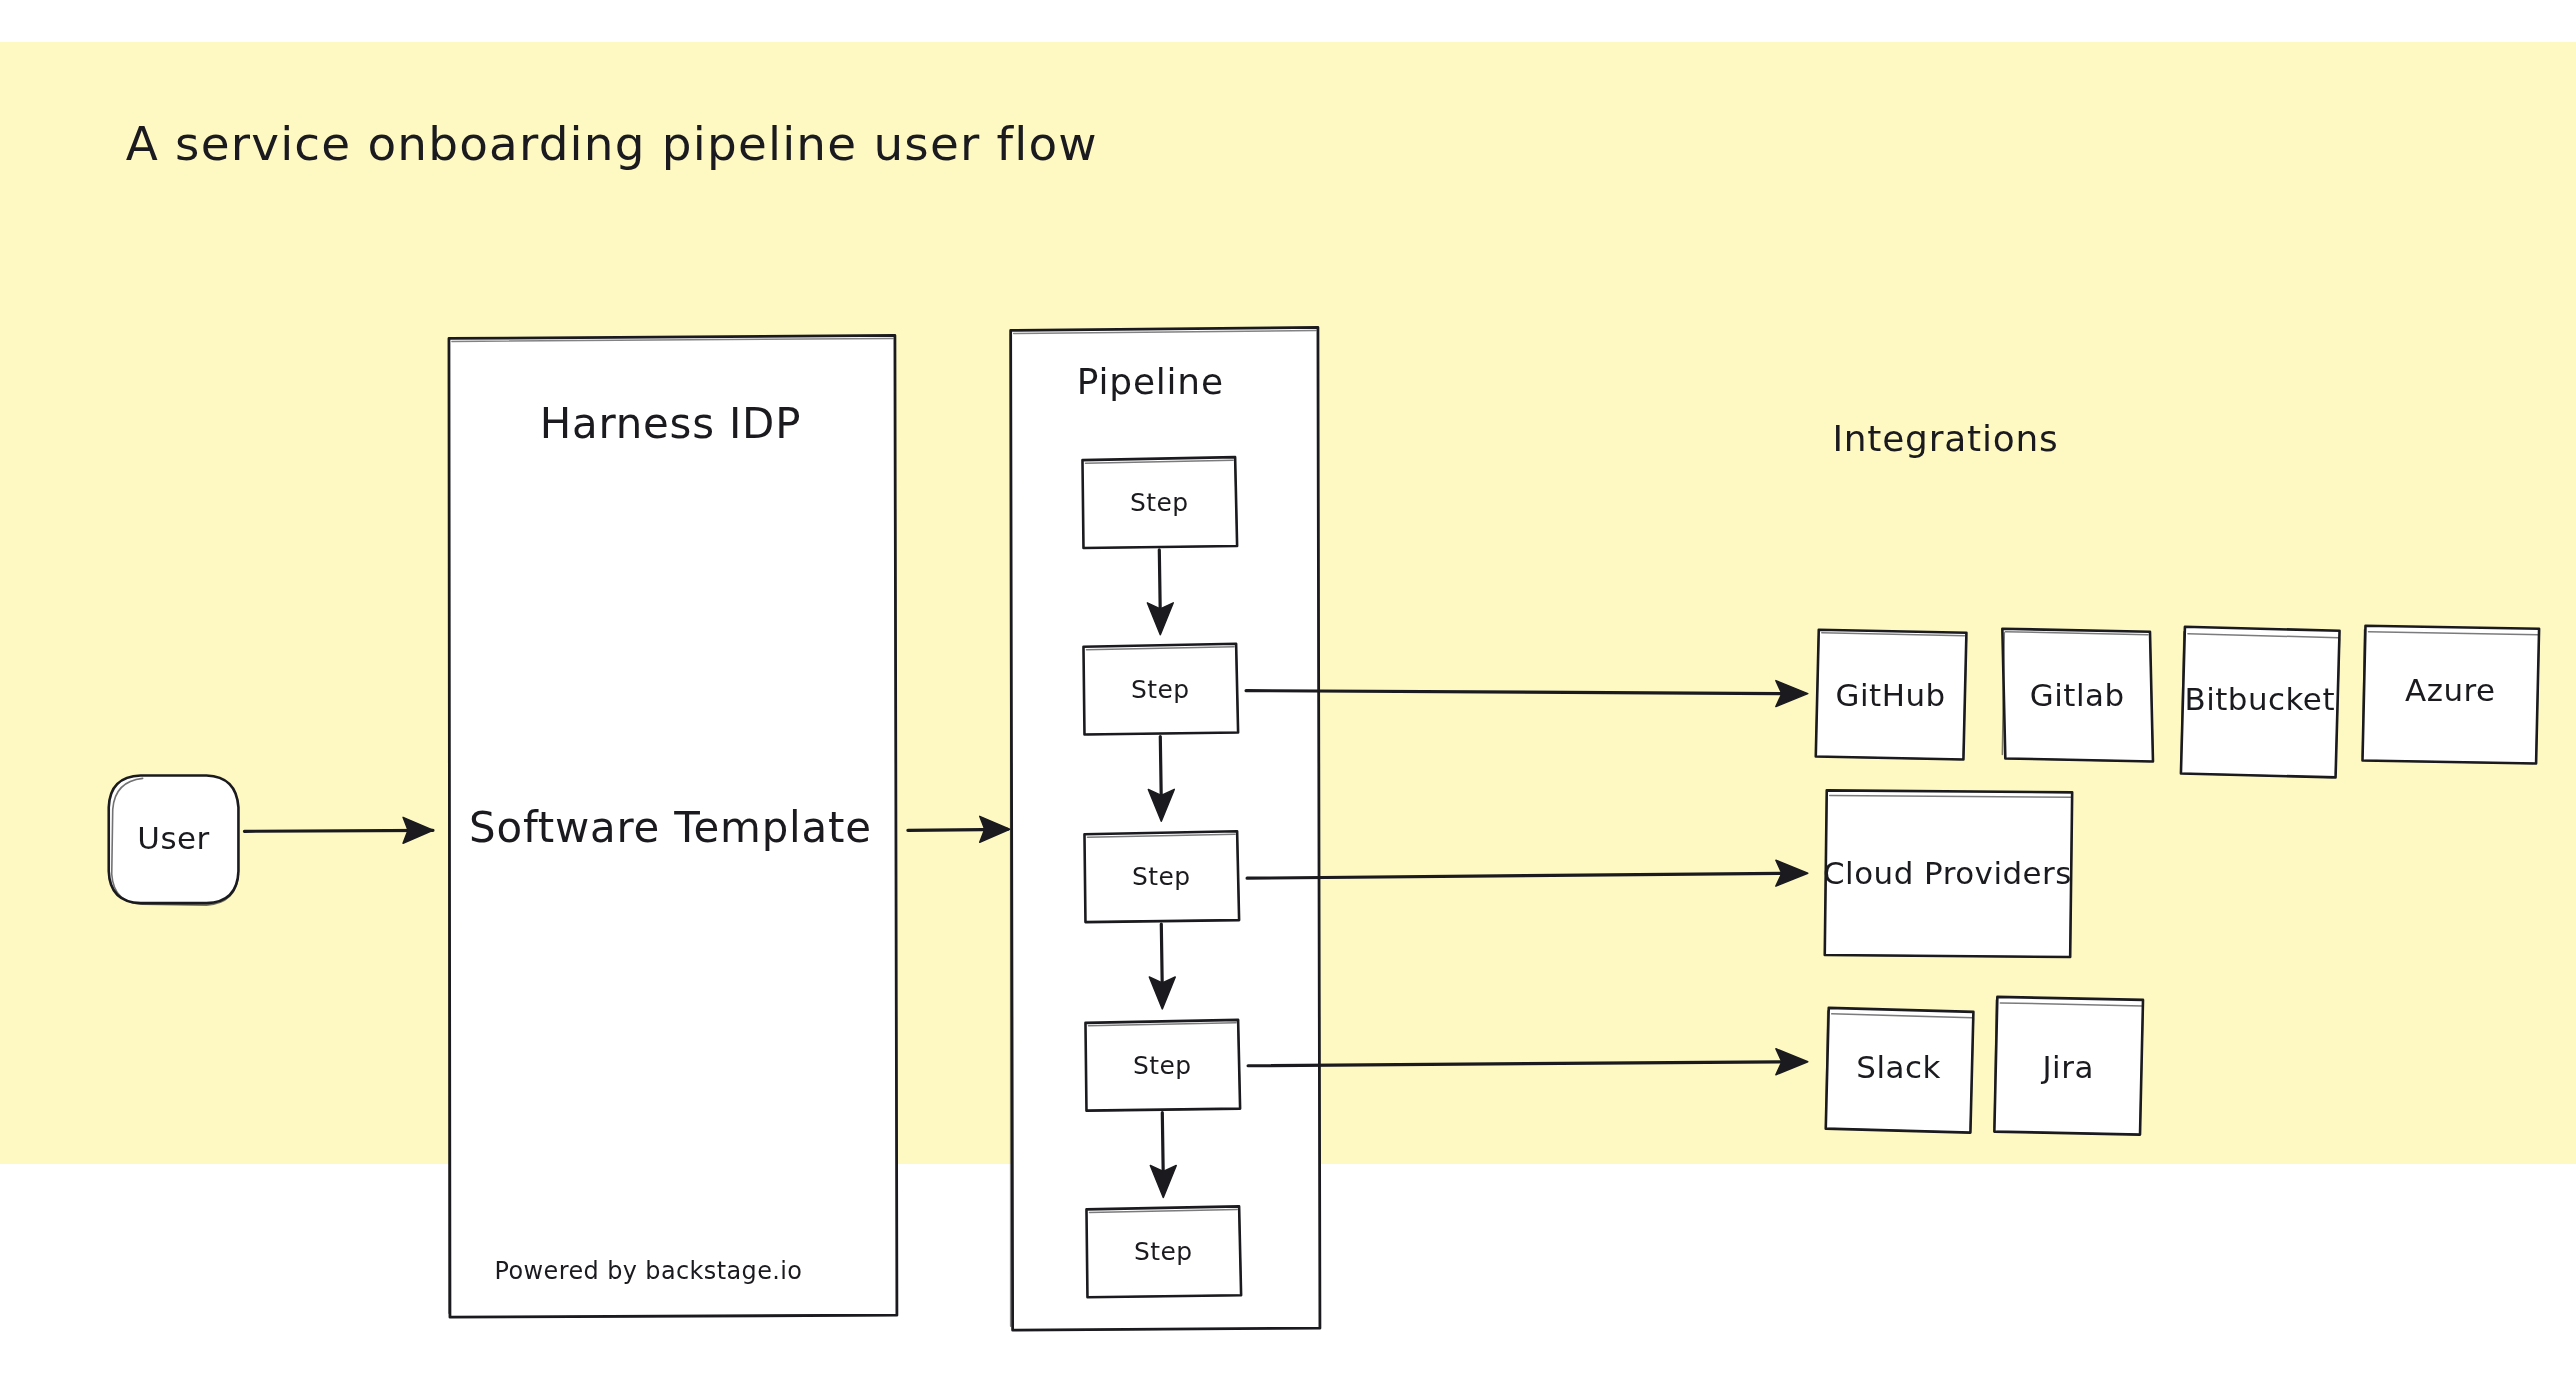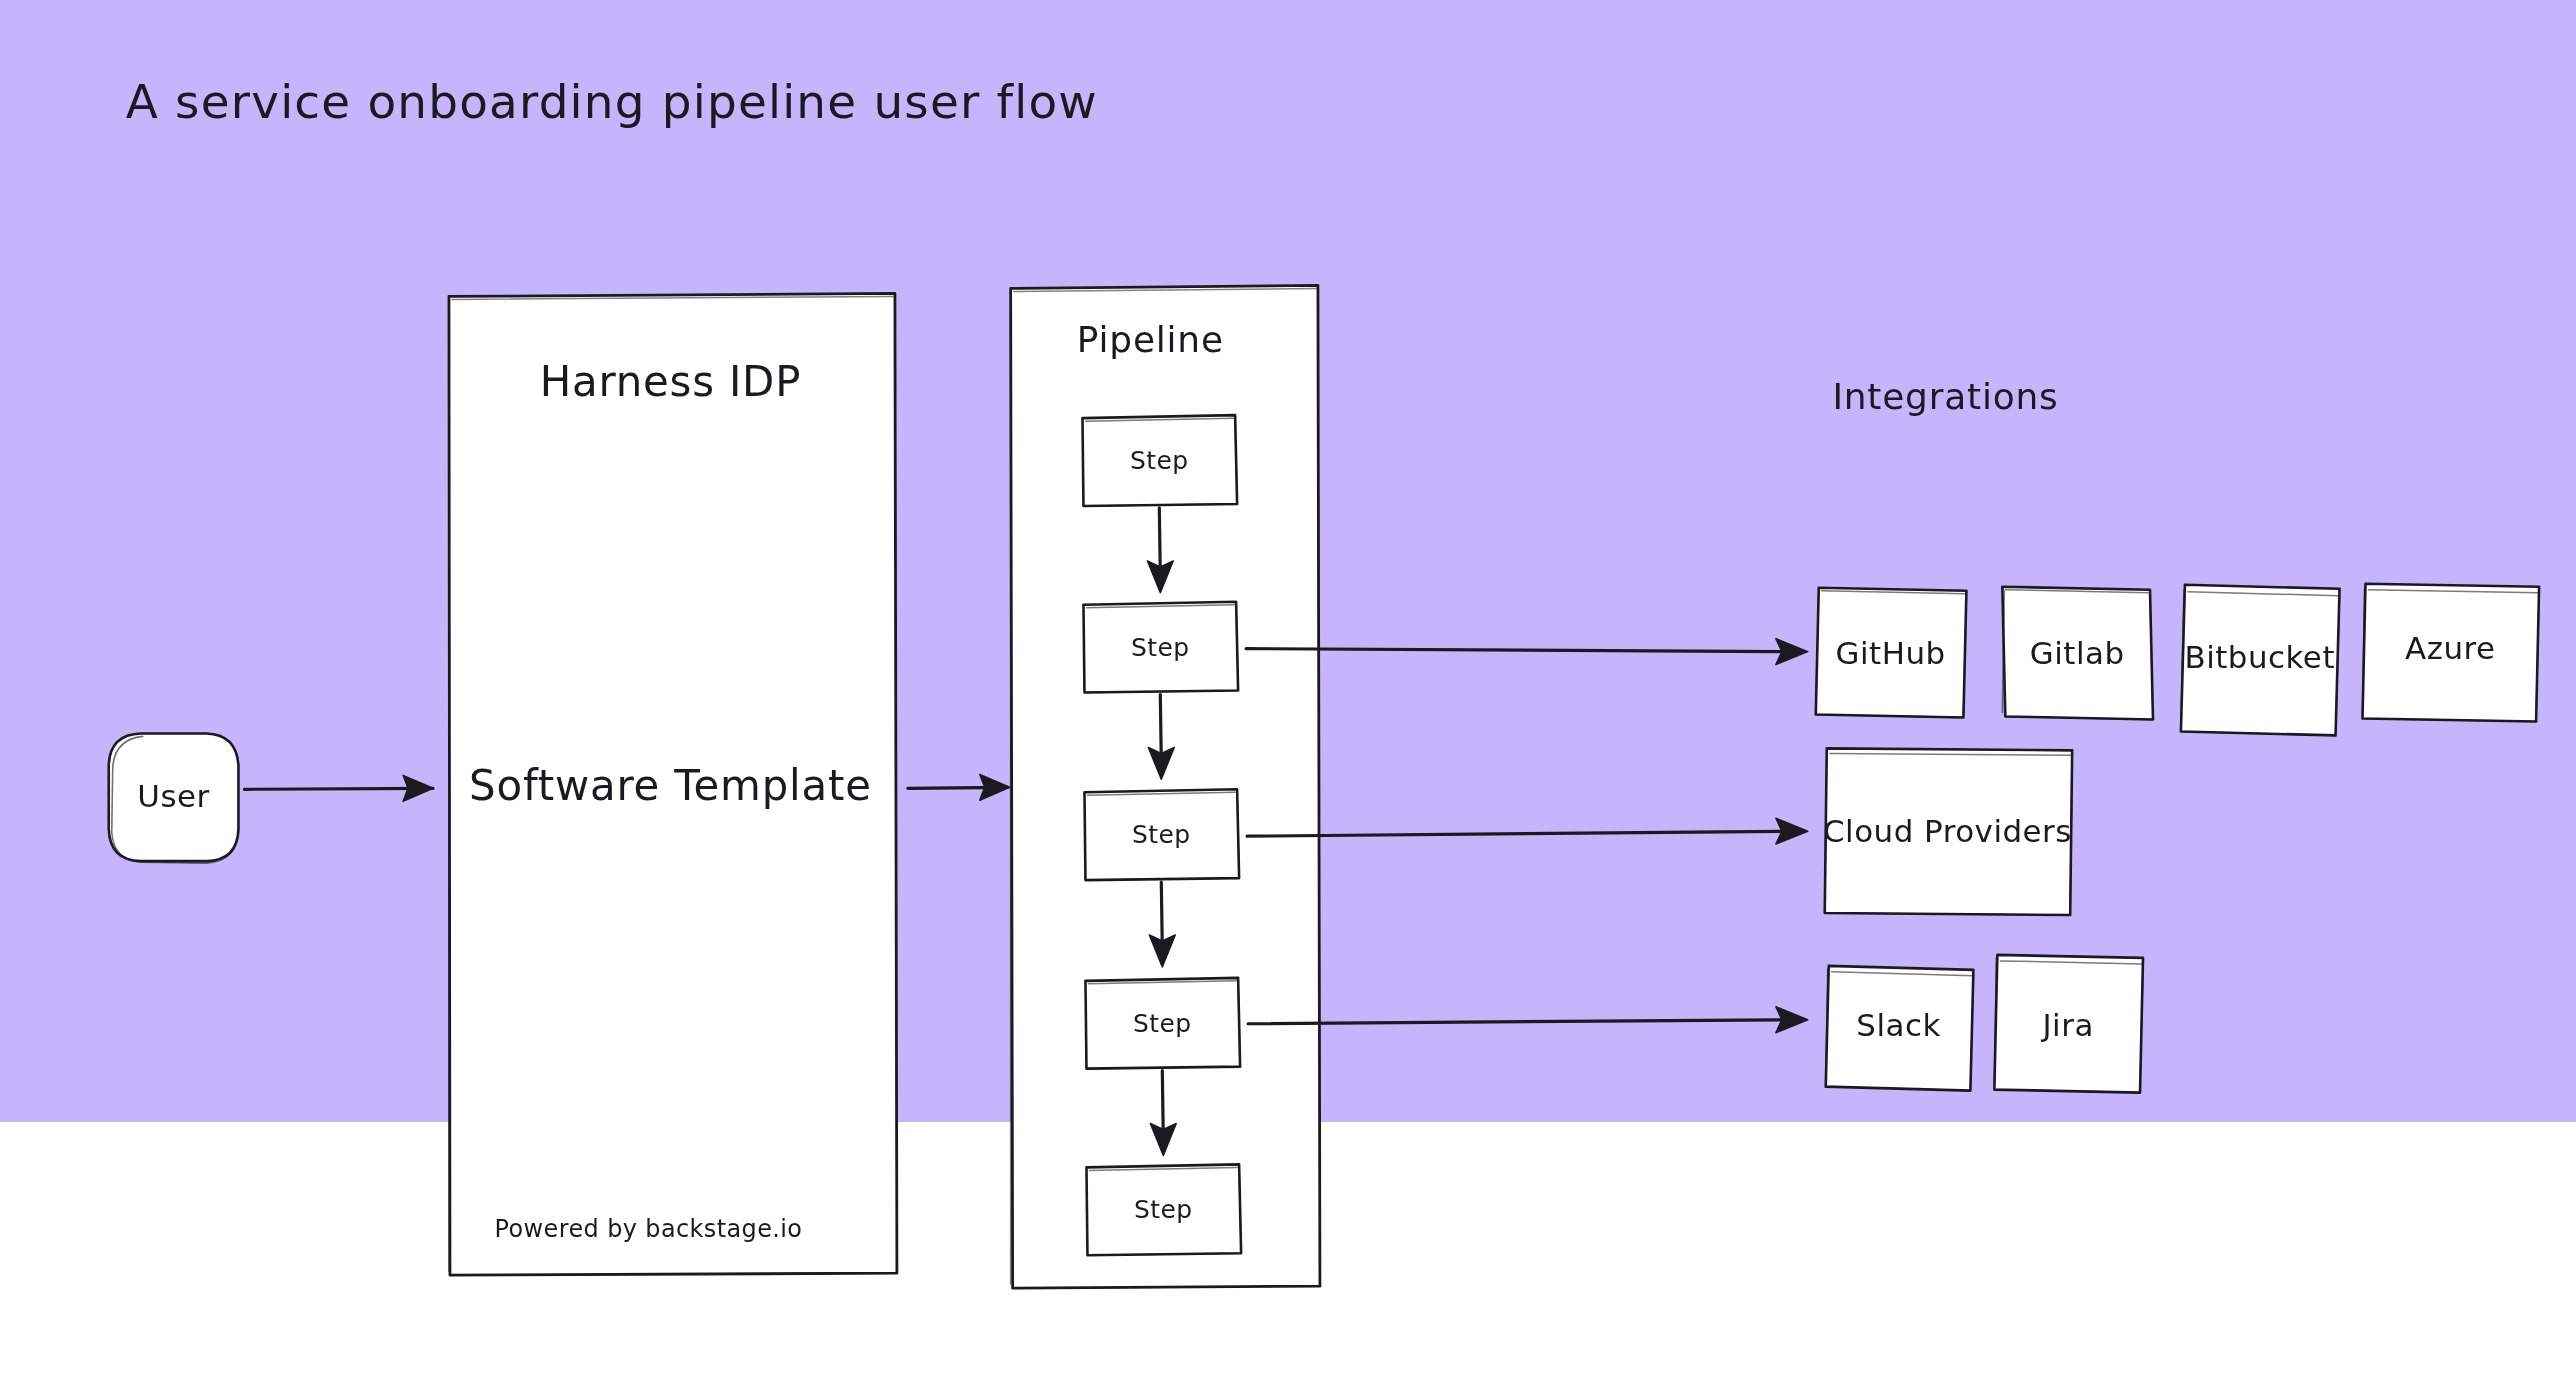--- a/index.html
+++ b/index.html
@@ -11,21 +11,22 @@
   body {
     width: 2576px;
     height: 1401px;
     overflow: hidden;
     font-family: "DejaVu Sans", sans-serif;
   }
   #canvas {
     position: relative;
     width: 2576px;
     height: 1122px;
-    background: #c4b5fd;
+    background: #fef9c3;
+    margin-top: 42px;
   }
   svg#scene {
     position: absolute;
     top: 0;
     left: 0;
     width: 2576px;
     height: 1401px;
     display: block;
   }
   .hand-text {

